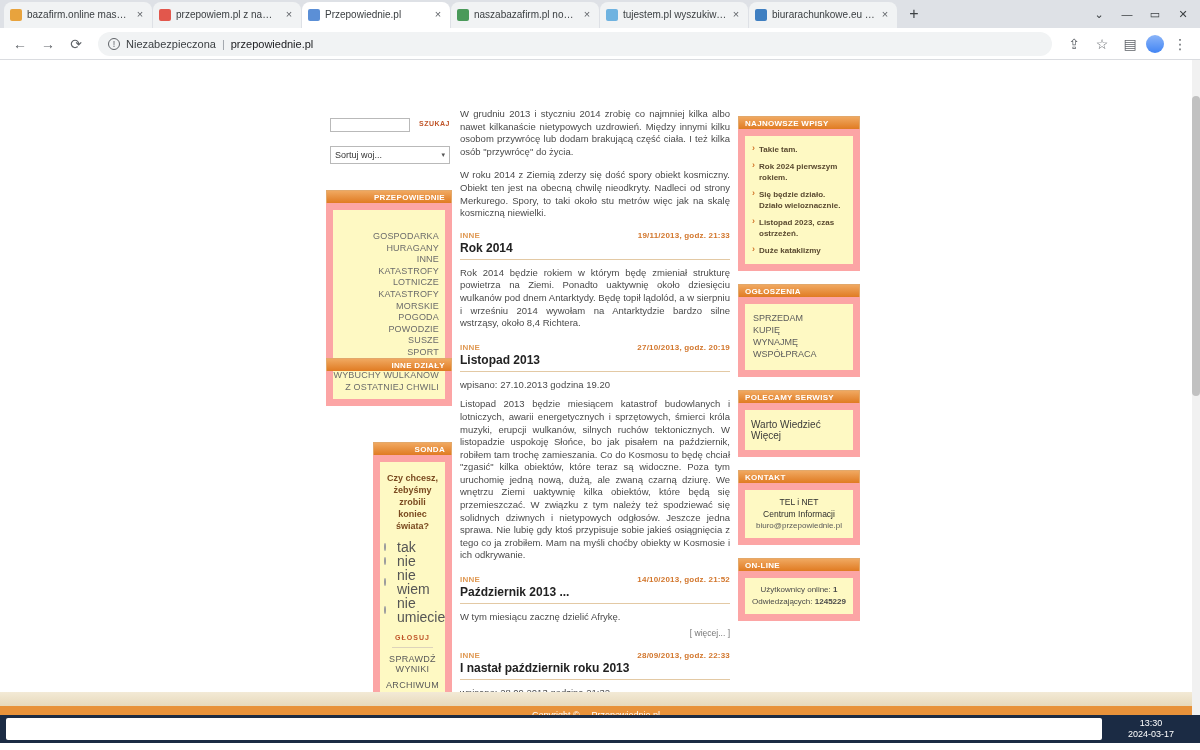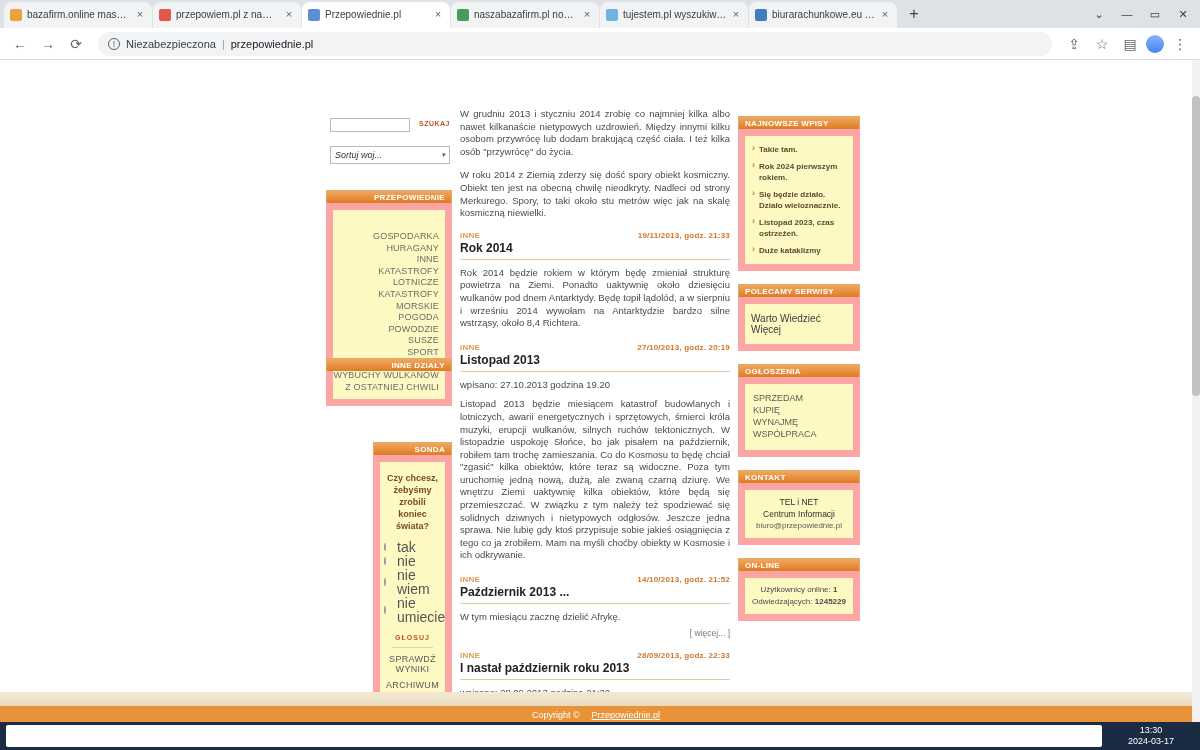--- a/index.html
+++ b/index.html
@@ -123,21 +123,21 @@
     width:80px; height:14px; border:1px solid #b9b9b9; background:#ffffff;
     display:block;
   }
   .szukaj {
     position:absolute; right:0; top:2px; font-size:7px; color:#c0562a;
     font-weight:bold; letter-spacing:.5px;
   }
   .selectwoj {
     margin-top:12px; width:120px; height:18px; border:1px solid #b9b9b9;
     background:#ffffff; font-size:9px; color:#333; padding:0 4px;
-    display:flex; align-items:center; justify-content:space-between;font-style:italic;
+    display:flex; align-items:center; justify-content:space-between;
   }
   .selectwoj .chev { font-size:7px; color:#555; }
 
   
   .menulist {
     list-style:none; margin:0; padding:21px 6px 6px 0; text-align:right;
   }
   .menulist li {
     font-size:9px; color:#6b6b6b; line-height:11.6px; letter-spacing:.2px;
   }
@@ -200,21 +200,21 @@
   .plain-list { list-style:none; margin:0; padding:2px 0 2px 4px; }
   .plain-list li { font-size:9px; color:#5c5c5c; line-height:12px; }
   .serwis-link { font-size:10px; color:#3a3a3a; padding:4px 2px; }
   .kontakt-body { text-align:center; font-size:8.5px; color:#4a4a4a; line-height:12px; padding:6px 2px; }
   .kontakt-body .b { font-weight:normal; color:#2e2e2e; }
   .kontakt-body .mail { color:#5a5a5a; font-size:8px; }
   .online-body { text-align:center; font-size:8px; color:#4a4a4a; line-height:12px; padding:6px 2px; }
 
   
   .taskbar {
-    position:absolute; left:0; bottom:0; width:1200px; height:28px;
+    position:absolute; left:0; bottom:7px; width:1200px; height:28px;
     background:#1b2b44; display:flex; align-items:center;
   }
   .taskbar .tb-left { flex:1 1 auto; height:22px; margin:0 6px; background:#ffffff; border-radius:2px; }
   .taskbar .clock {
     width:92px; text-align:center; color:#ffffff; font-size:9px; line-height:11px;
     padding-right:6px;
   }
 </style>
 </head>
 <body>
@@ -411,35 +411,35 @@
             <li>Takie tam.</li>
             <li>Rok 2024 pierwszym rokiem.</li>
             <li>Się będzie działo. Działo wieloznacznie.</li>
             <li>Listopad 2023, czas ostrzeżeń.</li>
             <li>Duże kataklizmy</li>
           </ul>
         </div>
       </div>
 
       <div style="margin-top:13px;">
-        <div class="boxhead">POLECAMY SERWISY</div>
-        <div class="boxbody" style="padding:5px 4px;">
-          <div class="serwis-link">Warto Wiedzieć Więcej</div>
-        </div>
-      </div>
-
-      <div style="margin-top:13px;">
         <div class="boxhead">OGŁOSZENIA</div>
         <div class="boxbody" style="padding:6px 4px 8px 4px;">
           <ul class="plain-list">
             <li>SPRZEDAM</li>
             <li>KUPIĘ</li>
             <li>WYNAJMĘ</li>
             <li>WSPÓŁPRACA</li>
           </ul>
+        </div>
+      </div>
+
+      <div style="margin-top:13px;">
+        <div class="boxhead">POLECAMY SERWISY</div>
+        <div class="boxbody" style="padding:5px 4px;">
+          <div class="serwis-link">Warto Wiedzieć Więcej</div>
         </div>
       </div>
 
       <div style="margin-top:13px;">
         <div class="boxhead">KONTAKT</div>
         <div class="boxbody" style="padding:0;">
           <div class="kontakt-body">
             <div class="b">TEL i NET</div>
             <div class="b">Centrum Informacji</div>
             <div class="mail">biuro@przepowiednie.pl</div>

